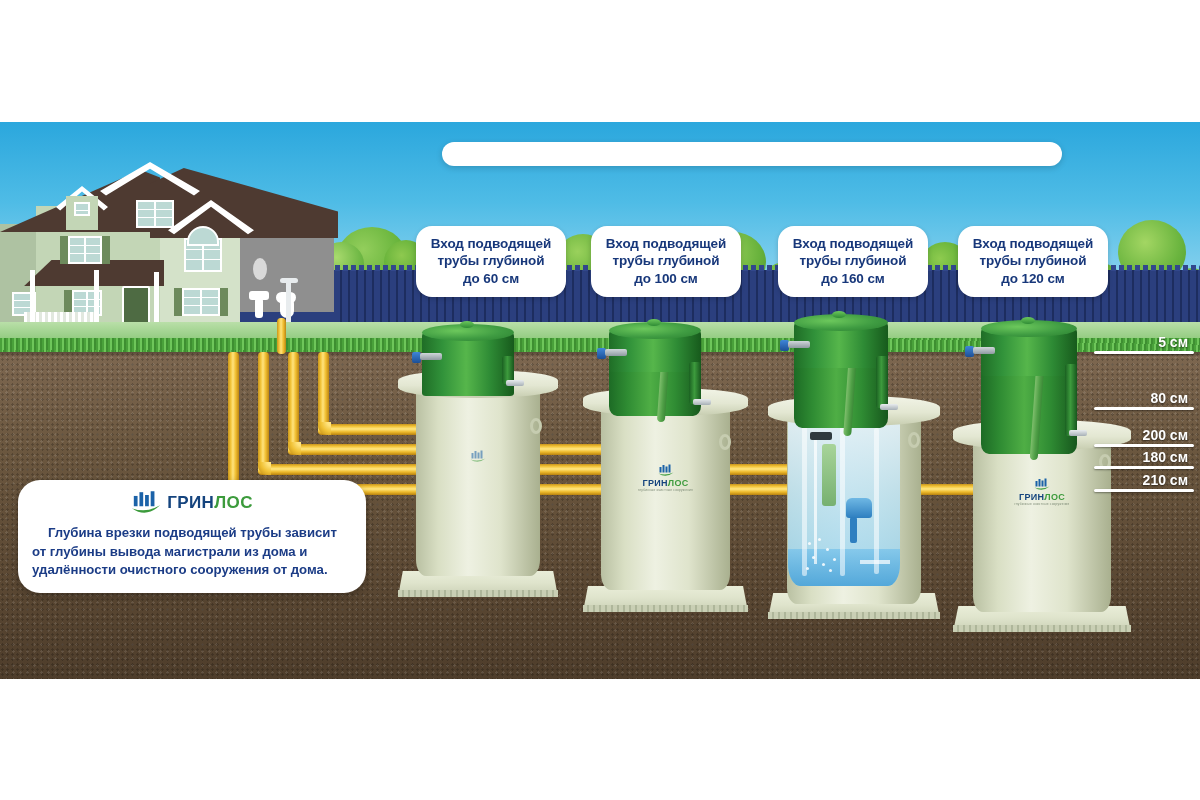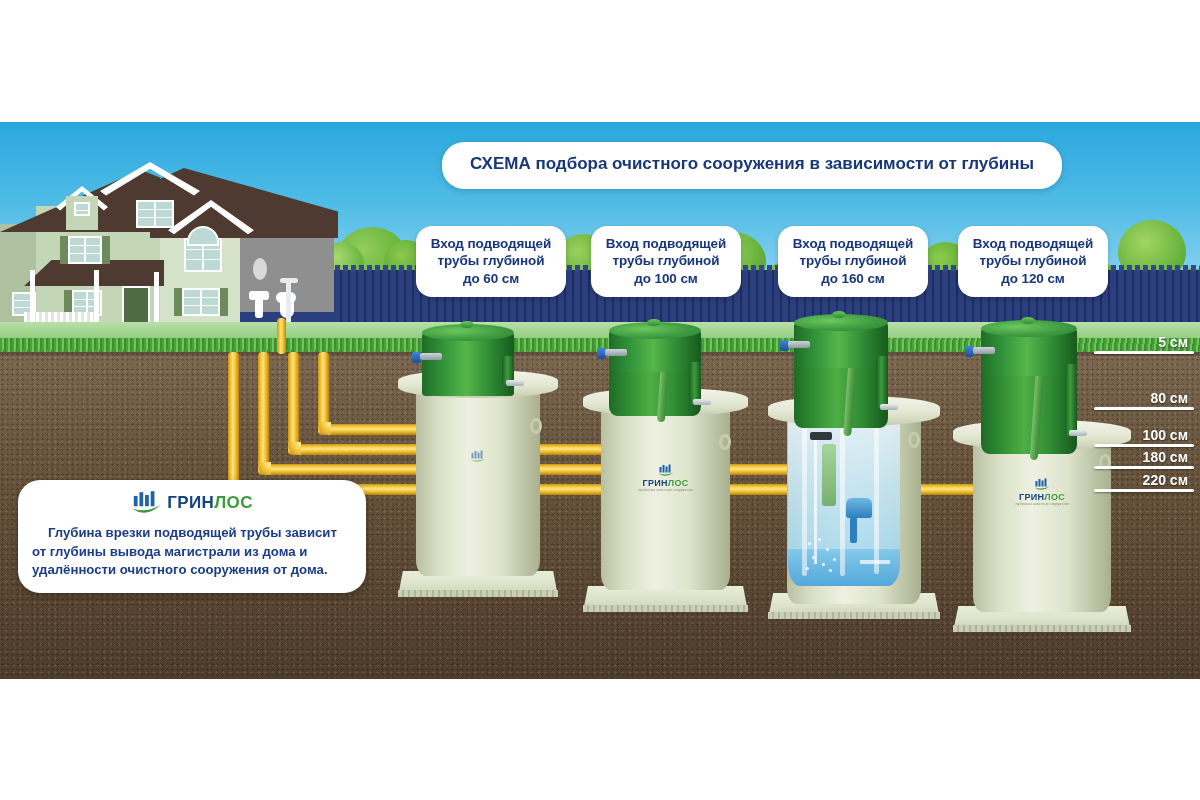--- a/index.html
+++ b/index.html
@@ -521,34 +521,33 @@
 
     <div class="depth-row" style="top:212px;">
       <span class="depth-label">5 см</span>
       <span class="depth-line"></span>
     </div>
     <div class="depth-row" style="top:268px;">
       <span class="depth-label">80 см</span>
       <span class="depth-line"></span>
     </div>
     <div class="depth-row" style="top:305px;">
-      <span class="depth-label">100 см</span>
+      <span class="depth-label">200 см</span>
       <span class="depth-line"></span>
     </div>
     <div class="depth-row" style="top:327px;">
       <span class="depth-label">180 см</span>
       <span class="depth-line"></span>
     </div>
     <div class="depth-row" style="top:350px;">
-      <span class="depth-label">220 см</span>
+      <span class="depth-label">210 см</span>
       <span class="depth-line"></span>
     </div>
 
     <div class="title-box" style="left:442px; top:20px; width:620px;">
-      <div>СХЕМА подбора очистного сооружения в зависимости от глубины</div>
     </div>
 
     <div class="callout" style="left:416px; top:104px; width:150px;">
       <div>Вход подводящей</div>
       <div>трубы глубиной</div>
       <div>до 60 см</div>
     </div>
     <div class="callout" style="left:591px; top:104px; width:150px;">
       <div>Вход подводящей</div>
       <div>трубы глубиной</div>

